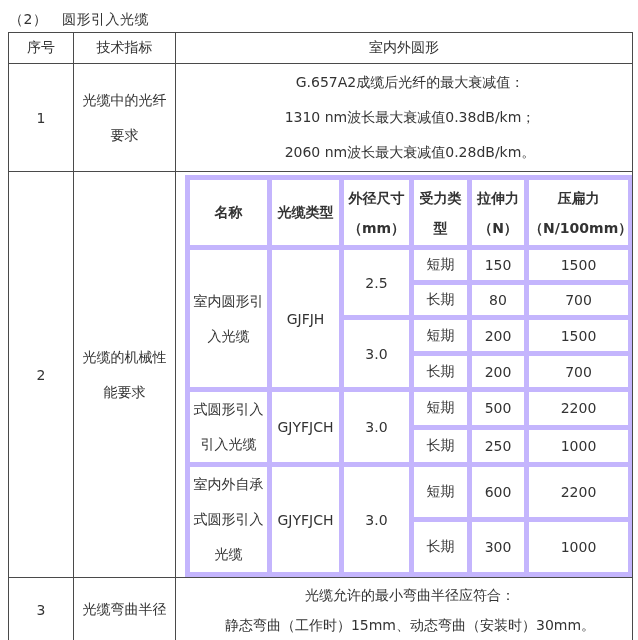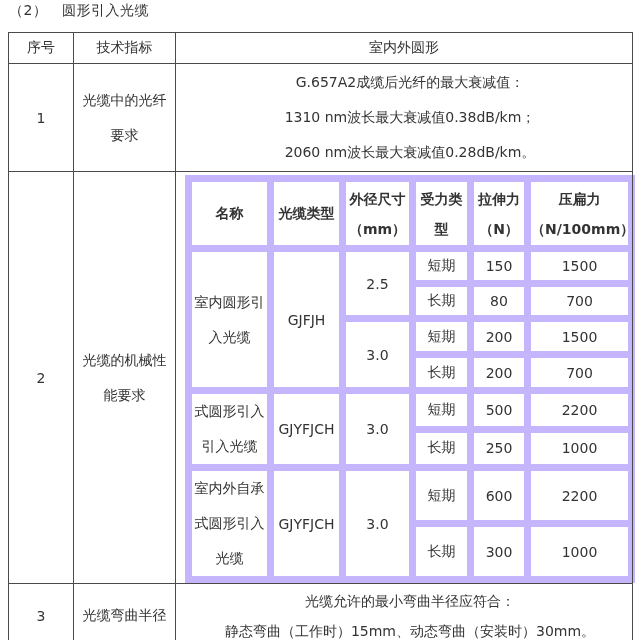--- a/index.html
+++ b/index.html
@@ -5,21 +5,21 @@
   * { margin: 0; padding: 0; box-sizing: border-box; }
   html, body {
     width: 638px; height: 640px;
     background: #ffffff;
     font-family: "DejaVu Sans", "Liberation Sans", sans-serif;
     color: #333333;
   }
   .page { position: relative; width: 638px; height: 640px; overflow: hidden; }
 
   .doc-title {
-    position: absolute; left: 9px; top: 0;
+    position: absolute; left: 9px; top: 9px;
     font-size: 14px; line-height: 20px; color: #333333;
     letter-spacing: 0.5px;
   }
 
   table { border-collapse: collapse; table-layout: fixed; }
 
   table.outer {
     position: absolute; left: 8px; top: 32px;
     width: 624px;
     font-size: 14px;
@@ -51,21 +51,21 @@
     padding: 3px 0 0 9px;
     text-align: left;
   }
 
   table.inner {
     width: 443px;
     border: 2px solid #1a1a1a;
     font-size: 14px;
   }
   table.inner th, table.inner td {
-    border: 7px solid #c4b5fd;
+    border: 5px solid #c4b5fd;
     text-align: center; vertical-align: middle;
     color: #333333;
     margin-left: 47px;
   }
   table.inner th { font-weight: bold; }
   tr.ih   { height: 70px; }
   tr.r35  { height: 35px; }
   tr.r36  { height: 36px; }
   tr.r52  { height: 52px; }
 </style>

